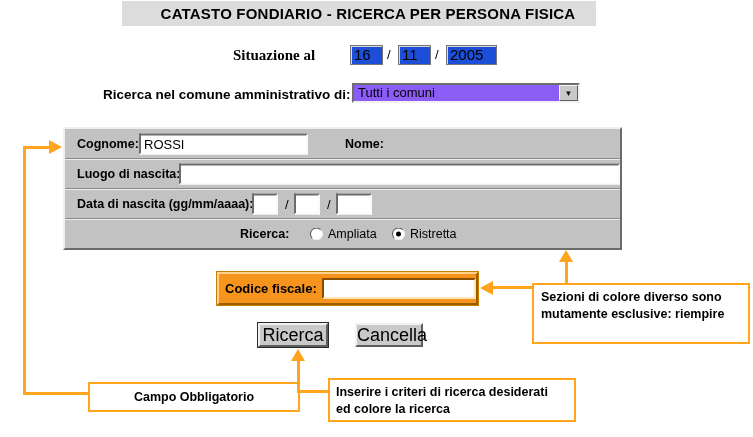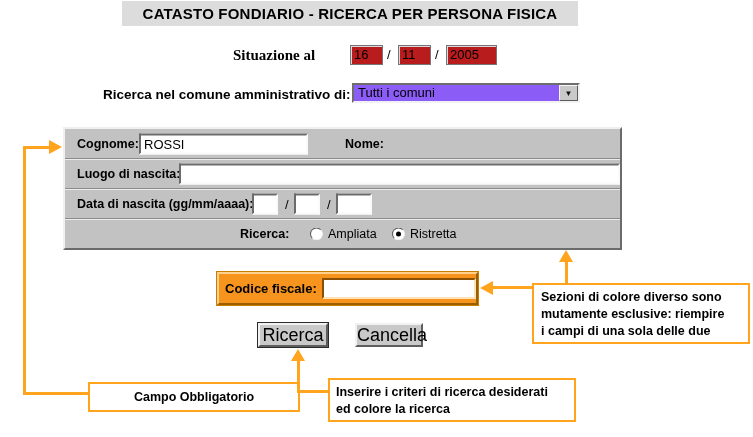--- a/index.html
+++ b/index.html
@@ -3,27 +3,27 @@
 <meta charset="utf-8">
 <style>
   html,body{margin:0;padding:0;background:#fff;}
   #screen{
     position:relative;width:753px;height:437px;background:#ffffff;overflow:hidden;
     font-family:"Liberation Sans",sans-serif;color:#000;
   }
   
   .title{
     position:absolute;left:122px;top:1px;width:456px;height:25px;line-height:25px;
-    background:#DCDCDC;text-align:center;font-weight:bold;font-size:15px;letter-spacing:.2px;
+    background:#DCDCDC;text-align:center;font-weight:bold;font-size:15px;letter-spacing:.2px;padding-left:18px;
   }
   
   .sit-label{position:absolute;left:233px;top:45px;height:20px;line-height:20px;
     font-family:"Liberation Serif",serif;font-weight:bold;font-size:15px;}
-  .winput{position:absolute;background:#b91c1c;border:1px solid #767676;
-    box-shadow:inset 1px 1px 0 #d9d9d9;font-size:13px;line-height:17px;padding-left:3px;}
+  .winput{position:absolute;background:#1d4ed8;border:1px solid #767676;
+    box-shadow:inset 1px 1px 0 #d9d9d9;font-size:15px;line-height:17px;padding-left:3px;}
   .sit-day{left:350px;top:45px;width:28px;height:18px;}
   .sit-month{left:398px;top:45px;width:28px;height:18px;}
   .sit-year{left:446px;top:45px;width:46px;height:18px;}
   .slash{position:absolute;font-size:13px;top:47px;}
   .sl1{left:387px;} .sl2{left:435px;}
   
   .comune-label{position:absolute;left:103px;top:87px;font-weight:bold;font-size:13.5px;}
   .combo{position:absolute;left:352px;top:83px;width:228px;height:20px;background:#8b5cf6;
     border:2px solid;border-color:#6e6e6e #f2f2f2 #f2f2f2 #6e6e6e;box-sizing:border-box;}
   .combo-text{position:absolute;left:4px;top:1px;font-size:13px;line-height:14px;}
@@ -141,21 +141,20 @@
   <div class="callout callout-campo">
     <span>Campo Obbligatorio</span>
   </div>
   <div class="callout callout-inserire">
     <div>Inserire i criteri di ricerca desiderati</div>
     <div>ed colore la ricerca</div>
   </div>
   <div class="callout callout-sezioni">
     <div>Sezioni di colore diverso sono</div>
     <div>mutamente esclusive: riempire</div>
-    <div>i campi di una sola delle due</div>
   </div>
 
   <div class="oline l-left-v"></div>
   <div class="oline l-left-top-h"></div>
   <div class="oline l-left-bot-h"></div>
   <div class="arrow a-right"></div>
   <div class="oline l-ricerca-v"></div>
   <div class="oline l-ricerca-h"></div>
   <div class="arrow a-up-ricerca"></div>
   <div class="oline l-codice-h"></div>

